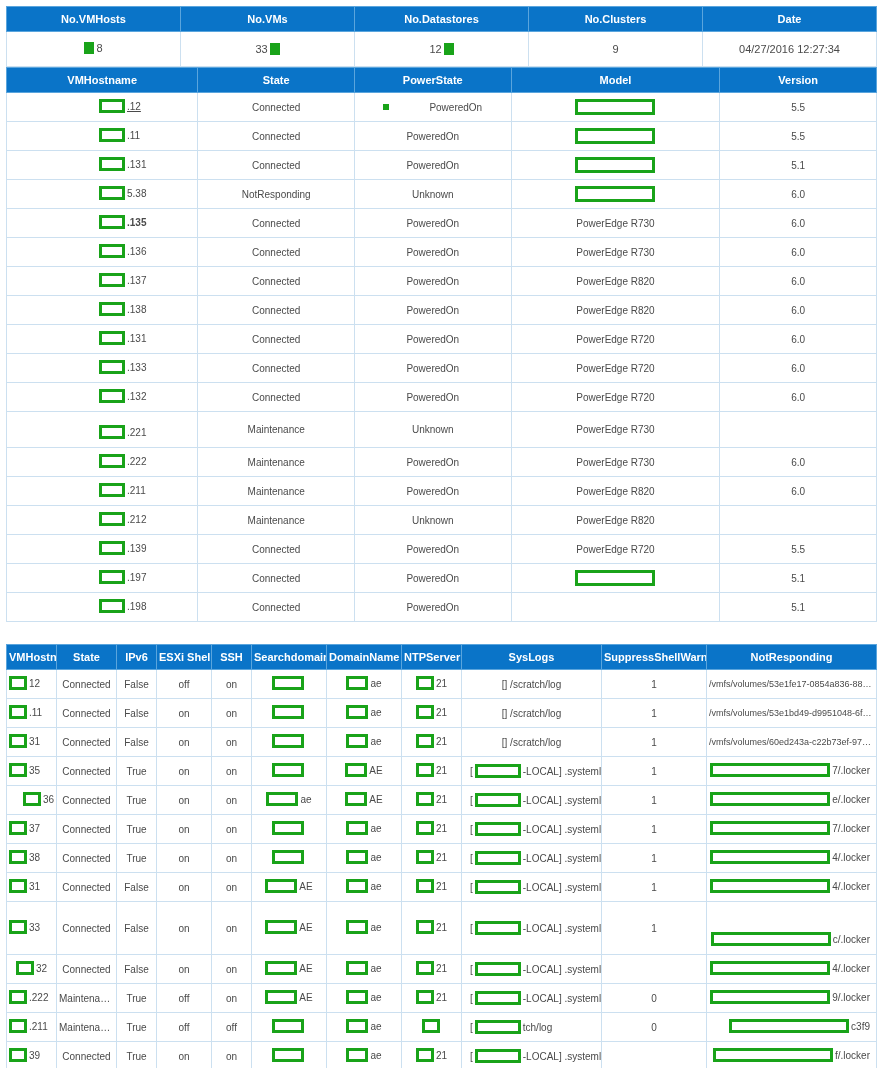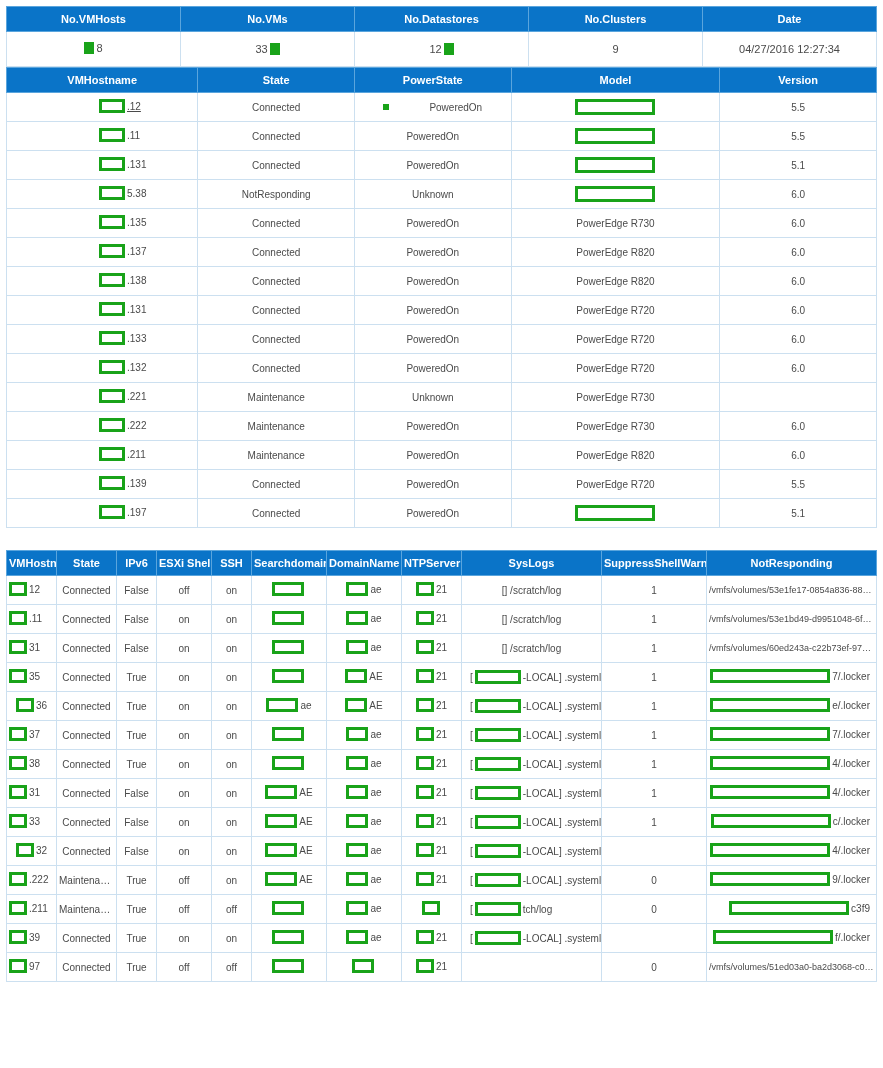--- a/index.html
+++ b/index.html
@@ -171,32 +171,42 @@
         <td style="text-align: left;"><span class="cell-wrap" style="padding-left: 90px;">
             <span class="green-box" style="min-width: 26px; min-height: 14px;"></span>
             <span>5.38</span>
           </span></td>
         <td>NotResponding</td>
         <td>Unknown</td>
         <td><span class="green-box" style="min-width: 80px; min-height: 16px;"></span></td>
         <td>6.0</td>
       </tr>
       <tr>
-        <td style="text-align: left;"><span class="cell-wrap" style="padding-left: 90px;">
+        <td style="text-align: left;"><span class="cell-wrap" style="padding-left: 90px; font-weight: bold;">
             <span class="green-box" style="min-width: 26px; min-height: 14px;"></span>
             <span>.135</span>
           </span></td>
         <td>Connected</td>
         <td>PoweredOn</td>
         <td>PowerEdge R730</td>
         <td>6.0</td>
       </tr>
       <tr>
         <td style="text-align: left;"><span class="cell-wrap" style="padding-left: 90px;">
             <span class="green-box" style="min-width: 26px; min-height: 14px;"></span>
+            <span>.136</span>
+          </span></td>
+        <td>Connected</td>
+        <td>PoweredOn</td>
+        <td>PowerEdge R730</td>
+        <td>6.0</td>
+      </tr>
+      <tr>
+        <td style="text-align: left;"><span class="cell-wrap" style="padding-left: 90px;">
+            <span class="green-box" style="min-width: 26px; min-height: 14px;"></span>
             <span>.137</span>
           </span></td>
         <td>Connected</td>
         <td>PoweredOn</td>
         <td>PowerEdge R820</td>
         <td>6.0</td>
       </tr>
       <tr>
         <td style="text-align: left;"><span class="cell-wrap" style="padding-left: 90px;">
             <span class="green-box" style="min-width: 26px; min-height: 14px;"></span>
@@ -231,21 +241,21 @@
         <td style="text-align: left;"><span class="cell-wrap" style="padding-left: 90px; align-items: center;">
             <span class="green-box" style="min-width: 26px; min-height: 14px;"></span>
             <span>.132</span>
           </span></td>
         <td>Connected</td>
         <td>PoweredOn</td>
         <td>PowerEdge R720</td>
         <td>6.0</td>
       </tr>
       <tr>
-        <td style="text-align: left;"><span class="cell-wrap" style="padding-left: 90px;">
+        <td style="text-align: left;"><span class="cell-wrap" style="padding-left: 90px; margin-top: 7px;">
             <span class="green-box" style="min-width: 26px; min-height: 14px;"></span>
             <span>.221</span>
           </span></td>
         <td>Maintenance</td>
         <td>Unknown</td>
         <td>PowerEdge R730</td>
         <td></td>
       </tr>
       <tr>
         <td style="text-align: left;"><span class="cell-wrap" style="padding-left: 90px;">
@@ -263,35 +273,55 @@
             <span>.211</span>
           </span></td>
         <td>Maintenance</td>
         <td>PoweredOn</td>
         <td>PowerEdge R820</td>
         <td>6.0</td>
       </tr>
       <tr>
         <td style="text-align: left;"><span class="cell-wrap" style="padding-left: 90px;">
             <span class="green-box" style="min-width: 26px; min-height: 14px;"></span>
+            <span>.212</span>
+          </span></td>
+        <td>Maintenance</td>
+        <td>Unknown</td>
+        <td>PowerEdge R820</td>
+        <td></td>
+      </tr>
+      <tr>
+        <td style="text-align: left;"><span class="cell-wrap" style="padding-left: 90px;">
+            <span class="green-box" style="min-width: 26px; min-height: 14px;"></span>
             <span>.139</span>
           </span></td>
         <td>Connected</td>
         <td>PoweredOn</td>
         <td>PowerEdge R720</td>
         <td>5.5</td>
       </tr>
       <tr>
         <td style="text-align: left;"><span class="cell-wrap" style="padding-left: 90px;">
             <span class="green-box" style="min-width: 26px; min-height: 14px;"></span>
             <span>.197</span>
           </span></td>
         <td>Connected</td>
         <td>PoweredOn</td>
         <td><span class="green-box" style="min-width: 80px; min-height: 16px;"></span></td>
+        <td>5.1</td>
+      </tr>
+      <tr>
+        <td style="text-align: left;"><span class="cell-wrap" style="padding-left: 90px;">
+            <span class="green-box" style="min-width: 26px; min-height: 14px;"></span>
+            <span>.198</span>
+          </span></td>
+        <td>Connected</td>
+        <td>PoweredOn</td>
+        <td></td>
         <td>5.1</td>
       </tr>
     </tbody>
 </table>
 
 <table class="config-table">
   <colgroup>
     <col class="cfg-c0">
       <col class="cfg-c1">
       <col class="cfg-c2">
@@ -421,21 +451,21 @@
             <span class="green-box" style="min-width: 46px; min-height: 14px;"></span>
             <span>-LOCAL] .systemlogs</span>
           </span></td>
         <td>1</td>
         <td style="text-align: right;"><span class="cell-wrap" style="justify-content: flex-end; padding-right: 4px;">
             <span class="green-box" style="min-width: 120px; min-height: 14px;"></span>
             <span>7/.locker</span>
           </span></td>
       </tr>
       <tr>
-        <td style="text-align: center; margin-left: 16px;"><span class="cell-wrap">
+        <td style="text-align: right; margin-left: 16px;"><span class="cell-wrap">
             <span class="green-box" style="min-width: 18px; min-height: 14px;"></span>
             <span>36</span>
           </span></td>
         <td>Connected</td>
         <td>True</td>
         <td>on</td>
         <td>on</td>
         <td><span class="cell-wrap">
             <span class="green-box" style="min-width: 32px; min-height: 14px;"></span>
             <span>ae</span>
@@ -575,21 +605,21 @@
         <td><span class="cell-wrap">
             <span class="green-box" style="min-width: 18px; min-height: 14px;"></span>
             <span>21</span>
           </span></td>
         <td style="text-align: left;"><span class="cell-wrap" style="padding-left: 6px;">
             <span>[</span>
             <span class="green-box" style="min-width: 46px; min-height: 14px;"></span>
             <span>-LOCAL] .systemlogs</span>
           </span></td>
         <td>1</td>
-        <td style="text-align: right;"><span class="cell-wrap" style="justify-content: flex-end; padding-right: 4px;">
+        <td style="text-align: right;"><span class="cell-wrap" style="justify-content: flex-end; padding-right: 4px; margin-top: 24px;">
             <span class="green-box" style="min-width: 120px; min-height: 14px;"></span>
             <span>c/.locker</span>
           </span></td>
       </tr>
       <tr>
         <td style="text-align: center;"><span class="cell-wrap">
             <span class="green-box" style="min-width: 18px; min-height: 14px;"></span>
             <span>32</span>
           </span></td>
         <td>Connected</td>

